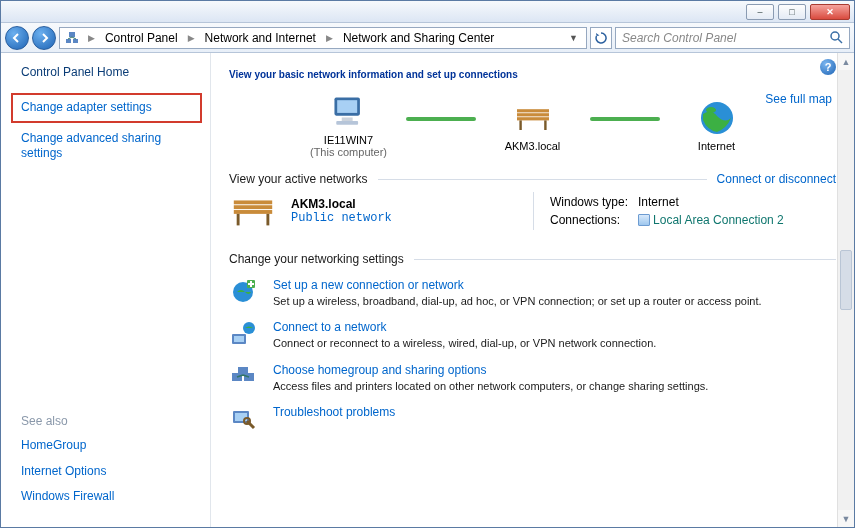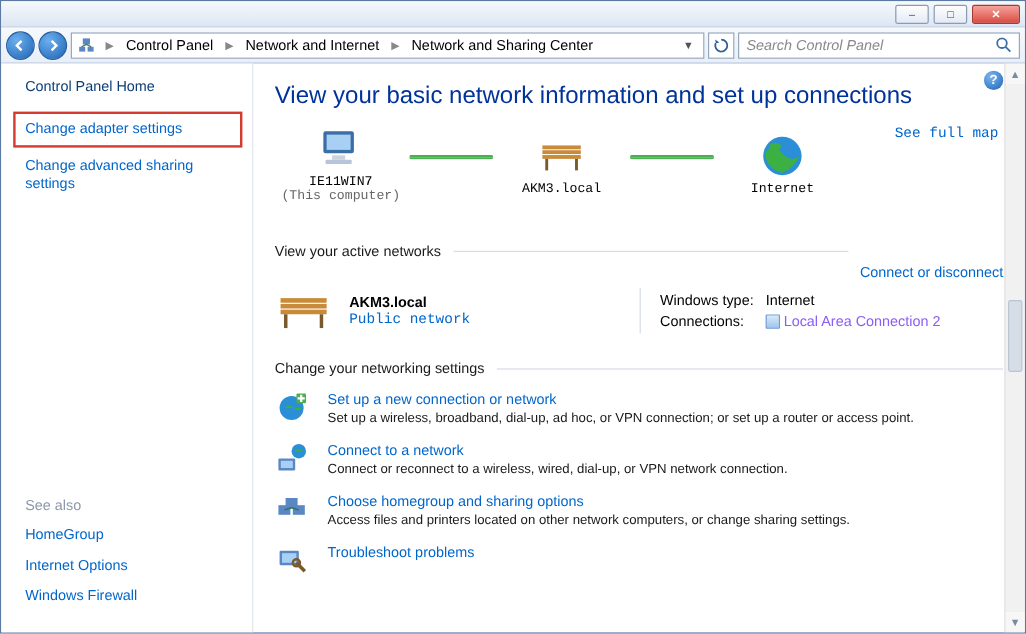--- a/index.html
+++ b/index.html
@@ -32,43 +32,43 @@
   .sidebar-bottom { margin-top:auto; }
   .see-also { color:#8a98aa; margin-bottom:10px; }
 
   .content { flex:1; position:relative; padding:16px 18px 10px 18px; overflow:hidden; }
   .help-icon { position:absolute; top:6px; right:18px; width:16px; height:16px; border-radius:50%; background:radial-gradient(circle at 35% 30%, #7bb6f0, #1d63b4); color:#fff; font-size:11px; display:flex; align-items:center; justify-content:center; font-weight:bold; cursor:pointer; }
   .scrollbar { position:absolute; right:0; top:0; width:17px; height:100%; background:#f1f1f1; border-left:1px solid #e0e0e0; }
   .scrollbar .arrow { height:17px; display:flex; align-items:center; justify-content:center; color:#7a8aa0; font-size:9px; background:#f7f7f7; }
   .scrollbar .thumb-area { height:calc(100% - 34px); position:relative; }
   .scrollbar .thumb { position:absolute; left:2px; right:2px; top:180px; height:60px; background:#d6dde7; border:1px solid #b9c5d5; border-radius:2px; }
 
-  h1.page-title { font-size:20px; font-weight:normal; color:#003399; margin:0 0 12px 0; }
-  .map-row { display:flex; align-items:center; gap:2px; position:relative;font-family:Liberation Mono, monospace; }
+  h1.page-title { font-size:10px; font-weight:bold; color:#003399; margin:0 0 12px 0; }
+  .map-row { display:flex; align-items:center; justify-content:center; gap:2px; position:relative; }
   .see-map { position:absolute; right:4px; top:0; color:#0066cc; cursor:pointer; }
   .node { display:flex; flex-direction:column; align-items:center; width:110px; font-size:11px; }
   .node .icon { width:40px; height:40px; display:flex; align-items:center; justify-content:center; }
   .node-label { color:#000; margin-top:2px; }
   .node-sub { color:#666; }
   .line { height:2px; border-top:2px solid #4caf50; border-bottom:2px solid #4caf50; width:70px; border-radius:2px; background:repeating-linear-gradient(90deg,#4caf50 0 4px,#fff 4px 6px); margin-top:-12px; }
 
   .sect-head { display:flex; align-items:center; margin-top:14px; color:#1a1a1a; }
   .sect-head .lbl { white-space:nowrap; padding-right:10px; }
   .sect-head .rule { flex:1; height:1px; background:#d6dde7; }
-  .sect-head .right-link { color:#0066cc; padding-left:10px; cursor:pointer;margin-top:36px; }
+  .sect-head .right-link { color:#0066cc; padding-left:10px; cursor:pointer; }
 
   .active-row { display:flex; margin-top:6px; }
   .active-left { display:flex; gap:14px; align-items:center; width:290px; }
   .bench-big { width:48px; height:34px; }
   .act-name { font-weight:bold; }
   .act-type { color:#0066cc; cursor:pointer;font-family:Liberation Mono, monospace; }
   .divider-v { width:1px; background:#d6dde7; align-self:stretch; margin:0 14px; }
   .active-right { font-size:12px; }
   .active-right table td { padding:1px 8px 1px 0; vertical-align:top; }
-  .conn-link { color:#8b5cf6; cursor:pointer; }
+  .conn-link { color:#0f766e; cursor:pointer; }
   .net-ico { display:inline-block; width:12px; height:12px; border:1px solid #6c9bd1; background:linear-gradient(#d8e9fb,#9ec7ee); border-radius:1px; margin-right:3px; vertical-align:-2px; }
 
   .task { display:flex; gap:16px; margin-top:12px; align-items:flex-start; }
   .task .ticon { width:28px; height:28px; flex-shrink:0; display:flex; align-items:center; justify-content:center; }
   .task .tlink { color:#0066cc; cursor:pointer; }
   .task .tdesc { color:#1a1a1a; font-size:11px; margin-top:2px; line-height:1.3; }
 
   
   svg { display:block; }
 </style>

